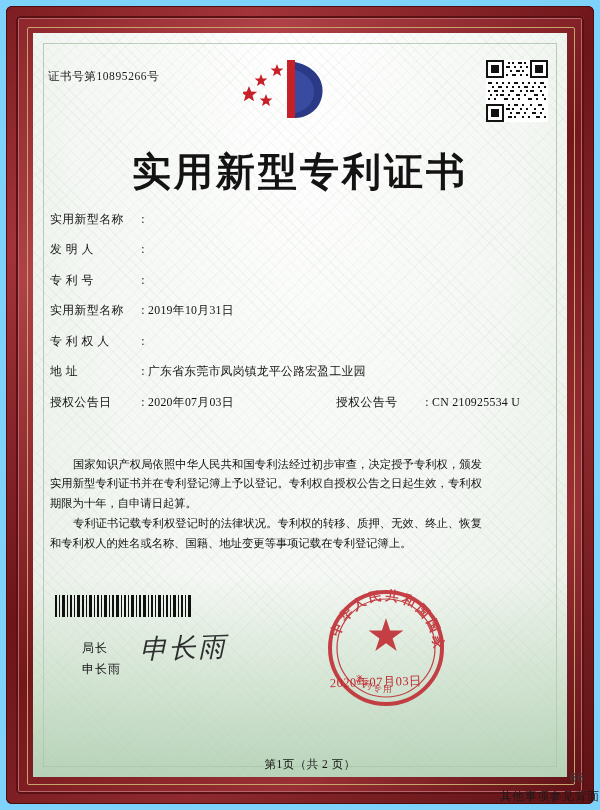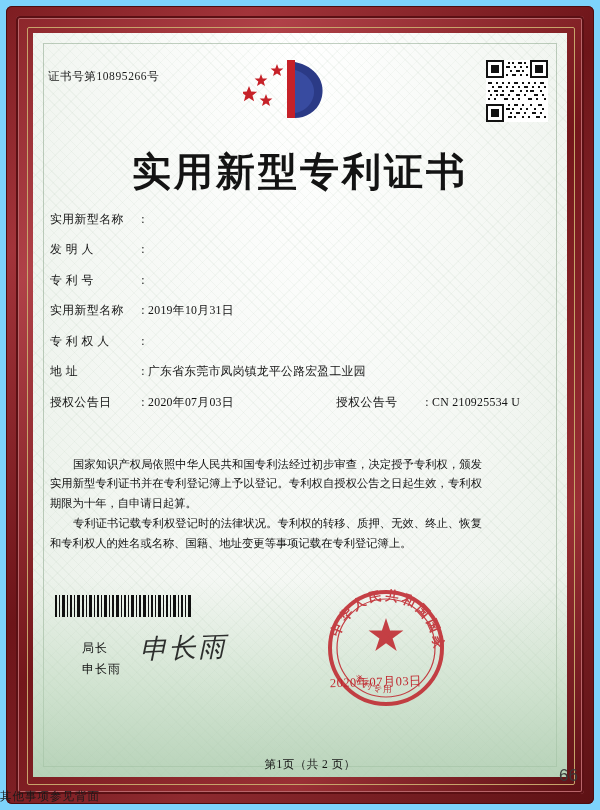--- a/index.html
+++ b/index.html
@@ -226,31 +226,31 @@
     left: 0; right: 1px;
     bottom: 38px;
     text-align: center;
     font-size: 11.5px;
     color: #161616;
     letter-spacing: 0.5px;
     padding-left: 21px;
   }
   .corner-no {
     position: absolute;
-    right: 22px;
+    right: 16px;
     bottom: 24px;
-    font-size: 17px;
+    font-size: 12px;
     color: #3a3a3a;
-    font-family: Liberation Sans, sans-serif;
+    font-family: Liberation Mono, monospace;
   }
   .below-frame-note {
     position: absolute;
     left: 0; right: 0;
     bottom: 6px;
-    text-align: left;
+    text-align: right;
     font-size: 11.5px;
     color: #1a1a1a;
     letter-spacing: 1px;
   }
 </style>
 </head>
 <body>
 
 <div id="page">
 

